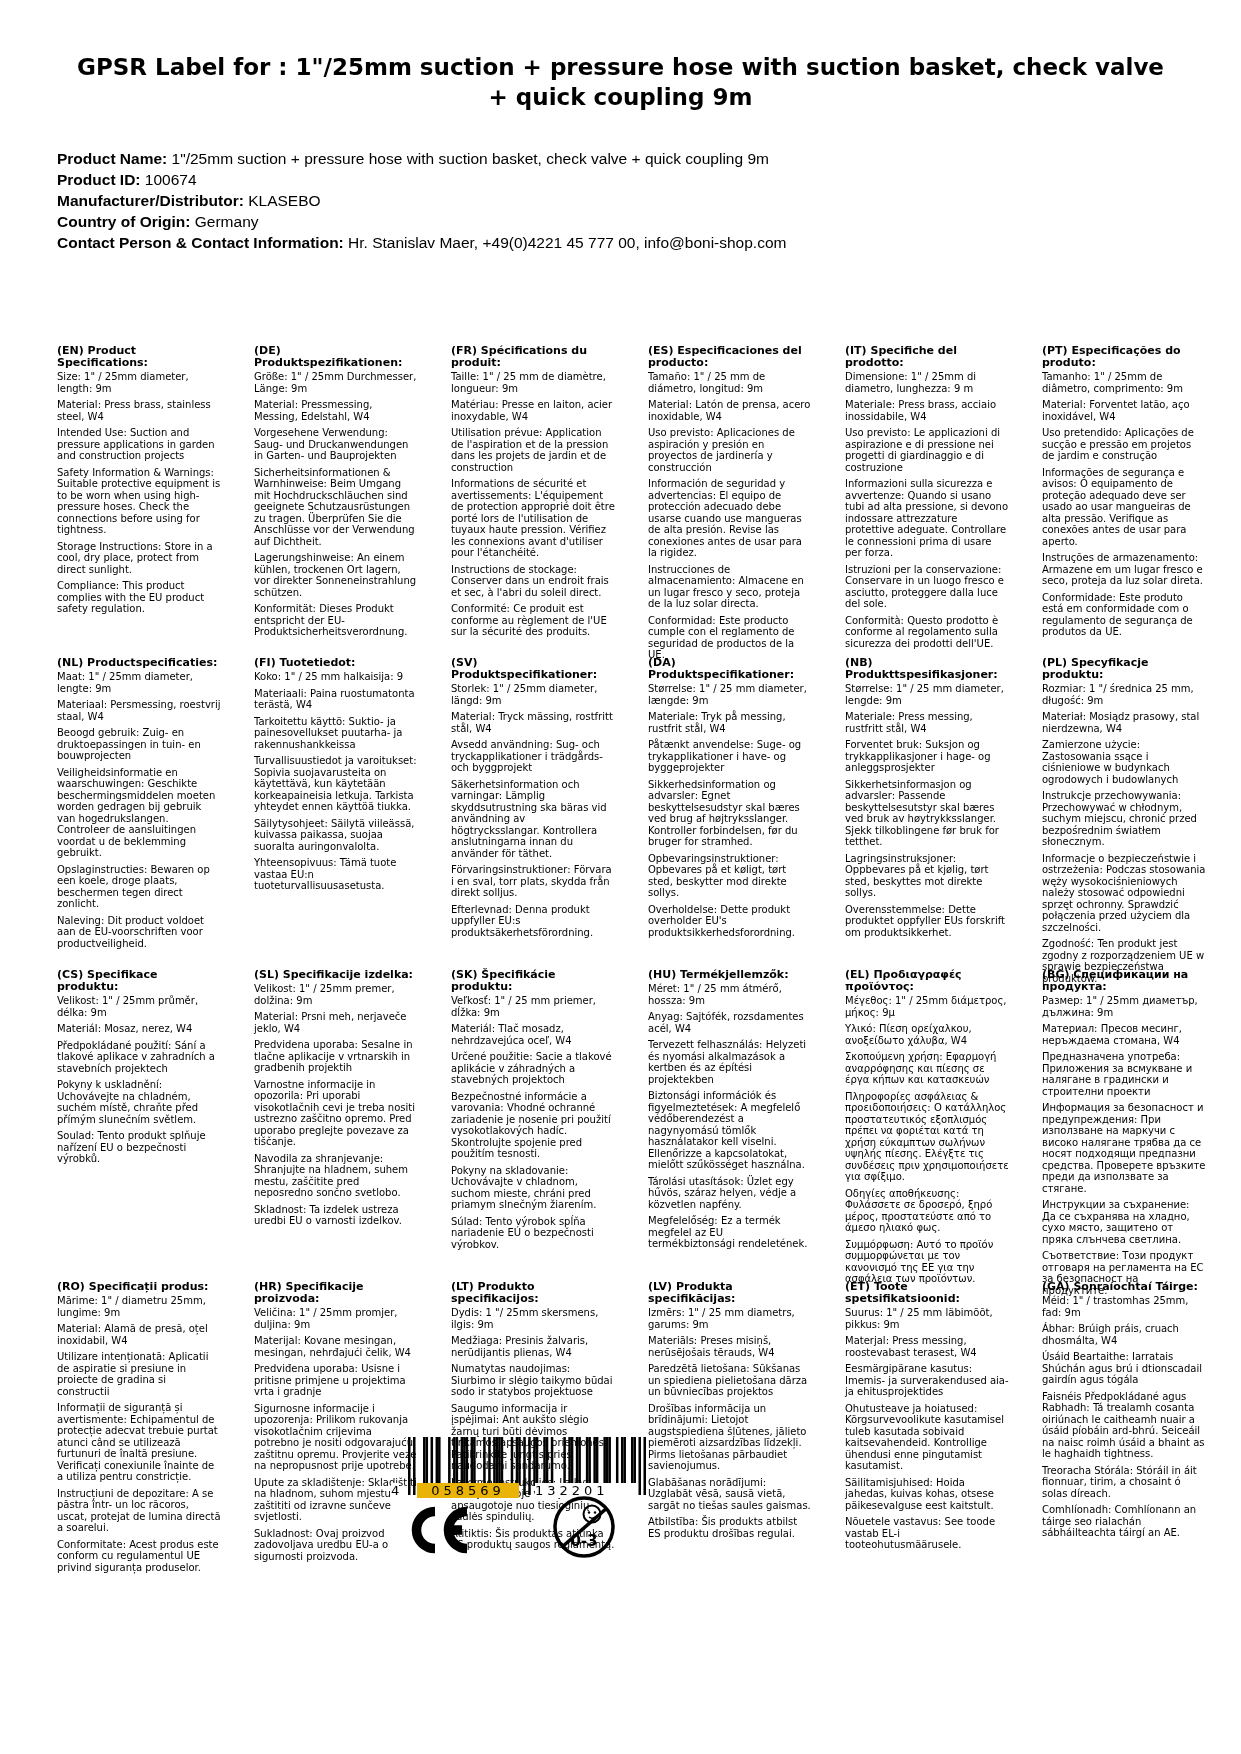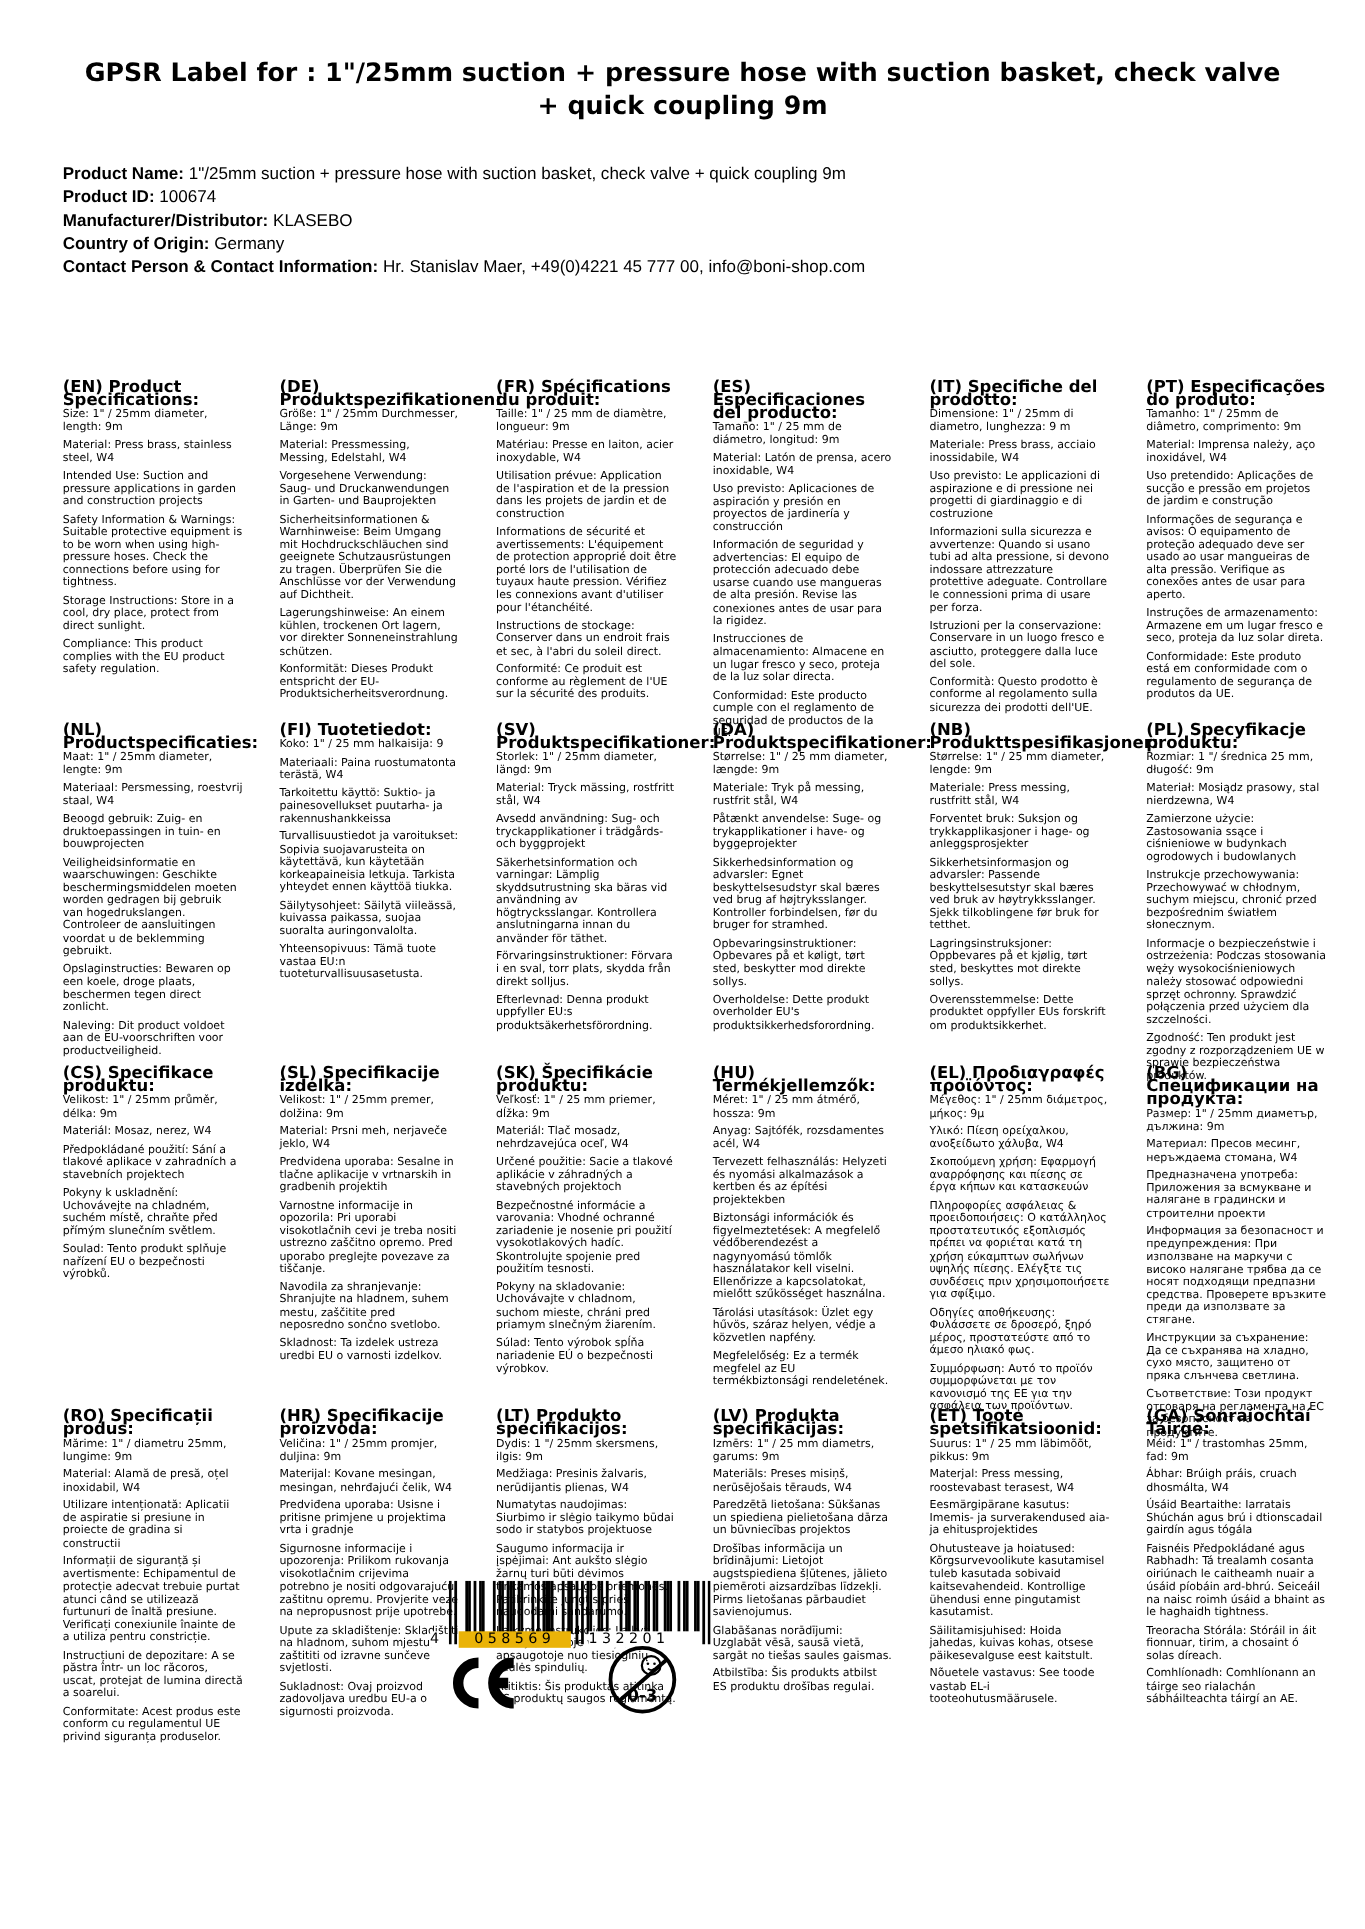--- a/index.html
+++ b/index.html
@@ -10,21 +10,21 @@
         font-family:"DejaVu Sans",sans-serif;}
   .info{position:absolute;top:148px;left:57px;right:40px;
         font-family:"Liberation Sans","DejaVu Sans",sans-serif;
         font-size:15.5px;line-height:21px;}
   .info .lbl{font-weight:bold;text-align:right;}
   .info .val{font-weight:normal;}
   .grid{position:absolute;top:345px;left:57px;display:grid;
         grid-template-columns:repeat(6,164px);column-gap:33px;
         grid-auto-rows:312px;}
   .block{font-size:10px;line-height:11.5px;}
-  .block h3{margin:0 0 2px 0;font-size:15px;line-height:12px;font-weight:bold;}
+  .block h3{margin:0 0 2px 0;font-size:11px;line-height:12px;font-weight:bold;}
   .block p{margin:0 0 5px 0;}
   
   .barcode{position:absolute;left:408px;top:1437px;width:238px;height:70px;}
   .barcode svg{display:block;}
   .bc-digits{position:absolute;top:44px;left:0;width:238px;height:20px;
         font-size:13px;letter-spacing:4px;font-family:"DejaVu Sans",sans-serif;}
   .bc-digits .d0{position:absolute;left:-17px;top:2px;background:#fff;letter-spacing:0;}
   .bc-digits .d1{position:absolute;left:9px;top:2px;width:102px;text-align:center;background:#eab308;}
   .bc-digits .d2{position:absolute;left:127px;top:2px;width:102px;background:#fff;}
   .ce{position:absolute;left:407px;top:1505px;}
@@ -87,21 +87,21 @@
         <p>Dimensione: 1" / 25mm di diametro, lunghezza: 9 m</p>
         <p>Materiale: Press brass, acciaio inossidabile, W4</p>
         <p>Uso previsto: Le applicazioni di aspirazione e di pressione nei progetti di giardinaggio e di costruzione</p>
         <p>Informazioni sulla sicurezza e avvertenze: Quando si usano tubi ad alta pressione, si devono indossare attrezzature protettive adeguate. Controllare le connessioni prima di usare per forza.</p>
         <p>Istruzioni per la conservazione: Conservare in un luogo fresco e asciutto, proteggere dalla luce del sole.</p>
         <p>Conformità: Questo prodotto è conforme al regolamento sulla sicurezza dei prodotti dell'UE.</p>
       </section>
       <section class="block">
         <h3>(PT) Especificações do produto:</h3>
         <p>Tamanho: 1" / 25mm de diâmetro, comprimento: 9m</p>
-        <p>Material: Imprensa należy, aço inoxidável, W4</p>
+        <p>Material: Forventet latão, aço inoxidável, W4</p>
         <p>Uso pretendido: Aplicações de sucção e pressão em projetos de jardim e construção</p>
         <p>Informações de segurança e avisos: O equipamento de proteção adequado deve ser usado ao usar mangueiras de alta pressão. Verifique as conexões antes de usar para aperto.</p>
         <p>Instruções de armazenamento: Armazene em um lugar fresco e seco, proteja da luz solar direta.</p>
         <p>Conformidade: Este produto está em conformidade com o regulamento de segurança de produtos da UE.</p>
       </section>
       <section class="block">
         <h3>(NL) Productspecificaties:</h3>
         <p>Maat: 1" / 25mm diameter, lengte: 9m</p>
         <p>Materiaal: Persmessing, roestvrij staal, W4</p>
         <p>Beoogd gebruik: Zuig- en druktoepassingen in tuin- en bouwprojecten</p>

